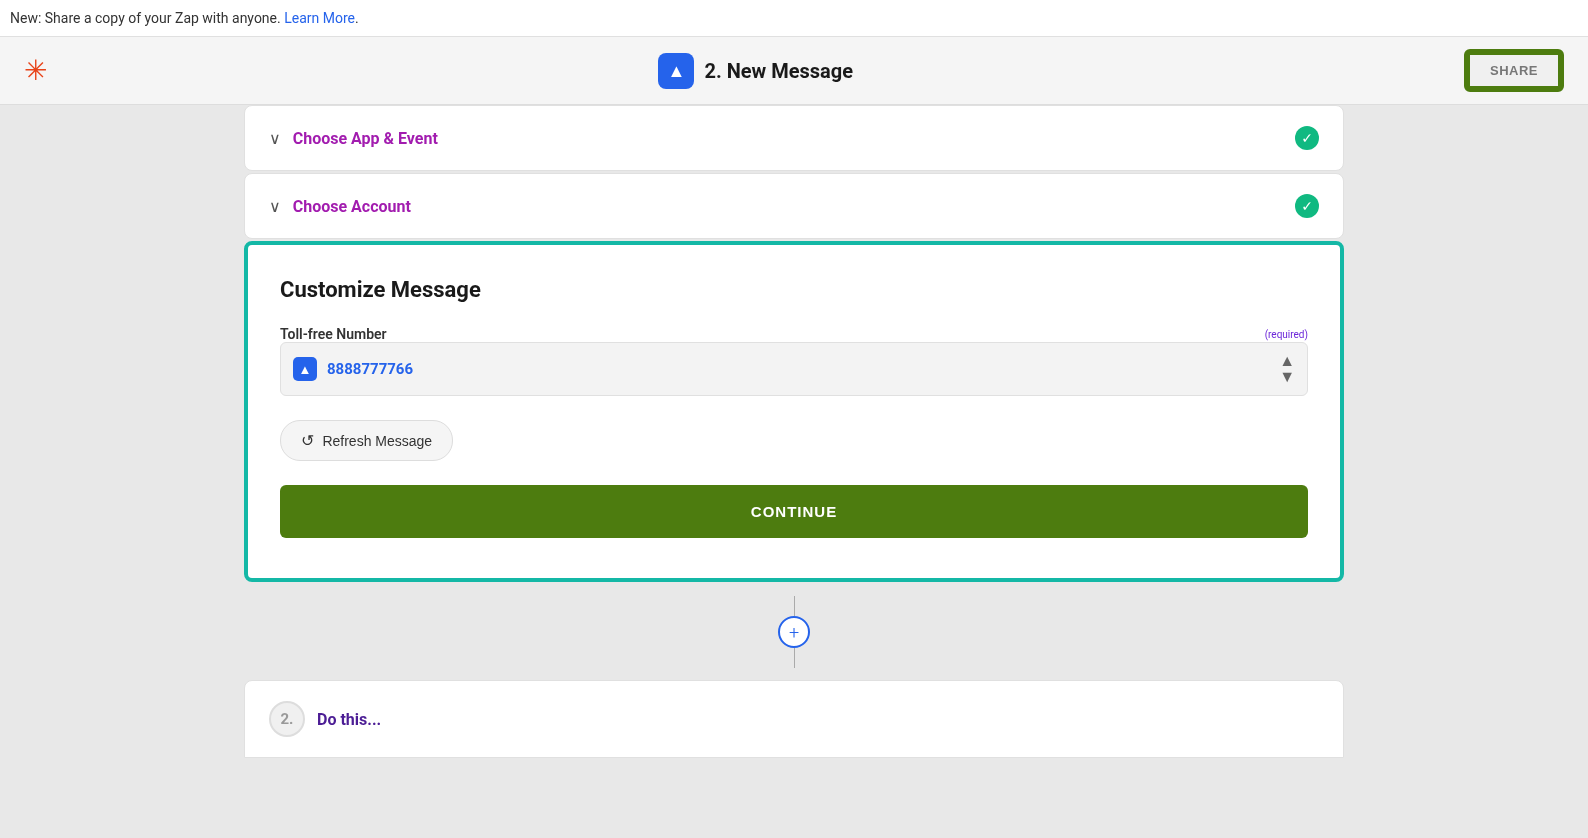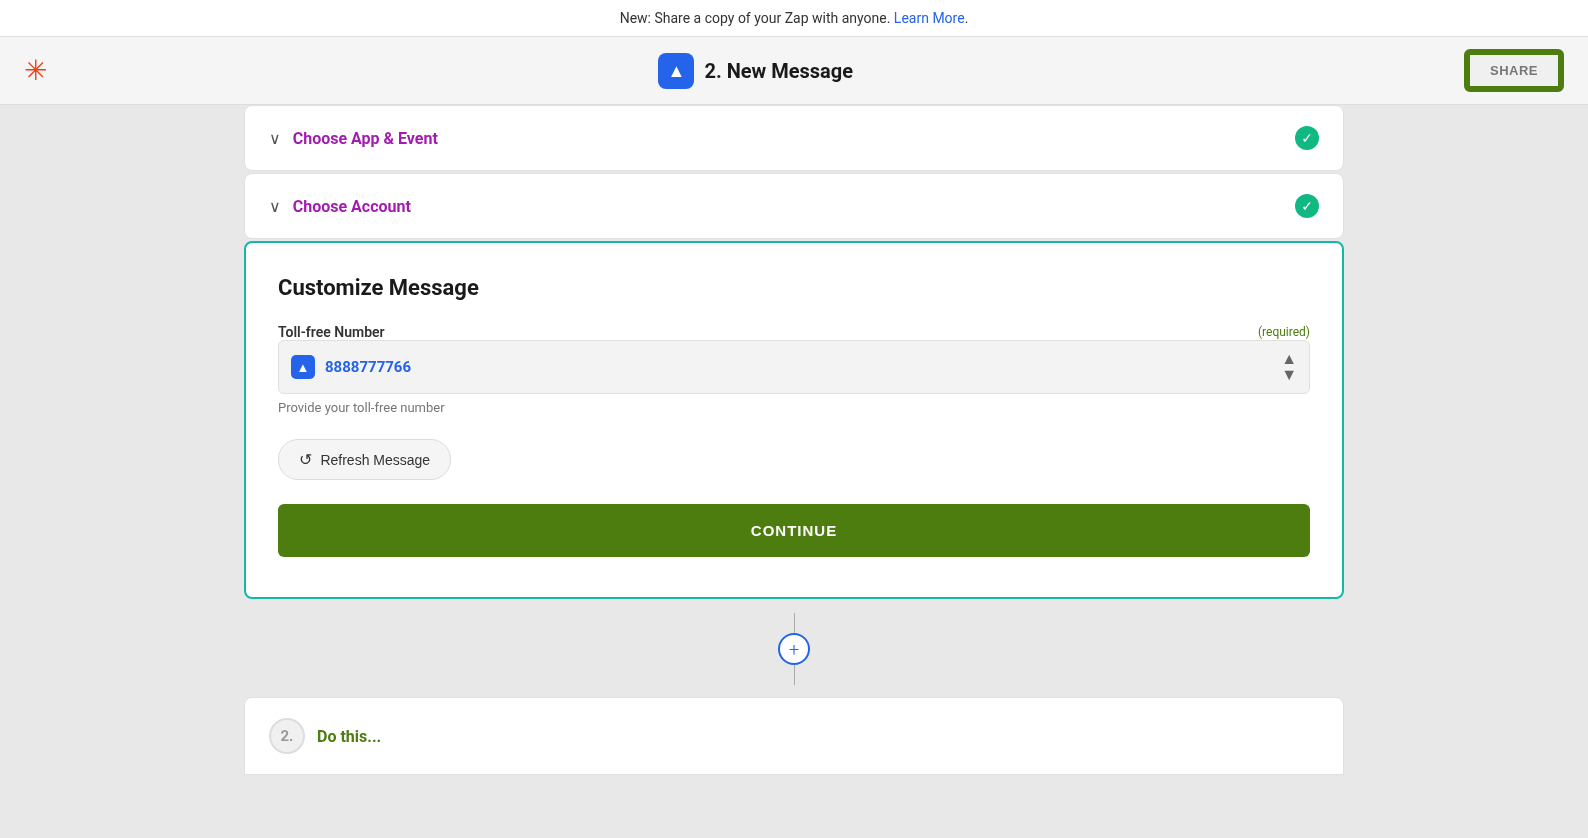--- a/index.html
+++ b/index.html
@@ -7,21 +7,20 @@
       font-family: -apple-system, BlinkMacSystemFont, 'Segoe UI', Roboto, sans-serif;
       background: #f0f0f0;
       min-height: 838px;
       width: 1588px;
       overflow-x: hidden;
     }
 
     
     .top-banner {
       background: #fff;
-      text-align: center;
       padding: 10px;
       font-size: 14px;
       color: #333;
       border-bottom: 1px solid #e0e0e0;
     }
     .top-banner a {
       color: #2563eb;
       text-decoration: none;
     }
 
@@ -123,21 +122,21 @@
       align-items: center;
       justify-content: center;
       color: white;
       font-size: 14px;
     }
 
     
     .customize-card {
       background: #fff;
       border-radius: 8px;
-      border: 2px solid #14b8a6;
+      border: 4px solid #14b8a6;
       padding: 32px 32px 40px;
       margin-bottom: 2px;
     }
     .customize-title {
       font-size: 22px;
       font-weight: 700;
       color: #1a1a1a;
       margin-bottom: 24px;
     }
 
@@ -149,22 +148,22 @@
       justify-content: space-between;
       align-items: center;
       margin-bottom: 0;
     }
     .field-label {
       font-size: 14px;
       font-weight: 600;
       color: #333;
     }
     .field-required {
-      font-size: 12px;
-      color: #4d7c0f;
+      font-size: 10px;
+      color: #6d28d9;
     }
 
     .dropdown-field {
       display: flex;
       align-items: center;
       justify-content: space-between;
       background: #f3f3f3;
       border: 1px solid #e0e0e0;
       border-radius: 6px;
       padding: 10px 12px;
@@ -291,21 +290,21 @@
       display: flex;
       align-items: center;
       justify-content: center;
       font-size: 15px;
       font-weight: 700;
       color: #999;
     }
     .bottom-step-label {
       font-size: 16px;
       font-weight: 700;
-      color: #4d7c0f;
+      color: #4c1d95;
     }
   </style>
 </head>
 <body>
 
 <div class="top-banner">
   <span>New: Share a copy of your Zap with anyone.</span>
   <a href="#">Learn More</a><span>.</span>
 </div>
 
@@ -366,21 +365,20 @@
               <span>▲</span>
             </div>
             <span class="dropdown-value">8888777766</span>
           </div>
           <div class="dropdown-arrows">
             <span>▲</span>
             <span>▼</span>
           </div>
         </div>
 
-        <div class="field-hint">Provide your toll-free number</div>
       </div>
 
       
       <button class="refresh-btn">
         <span class="refresh-icon">↺</span>
         <span>Refresh Message</span>
       </button>
 
       
       <button class="continue-btn">CONTINUE</button>

